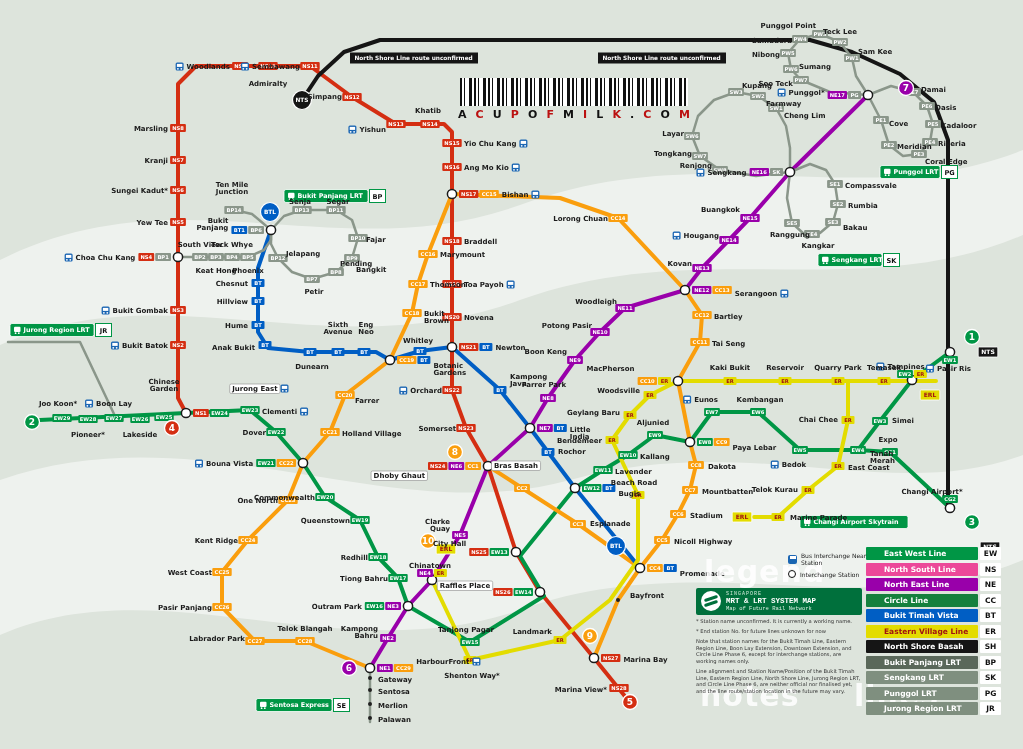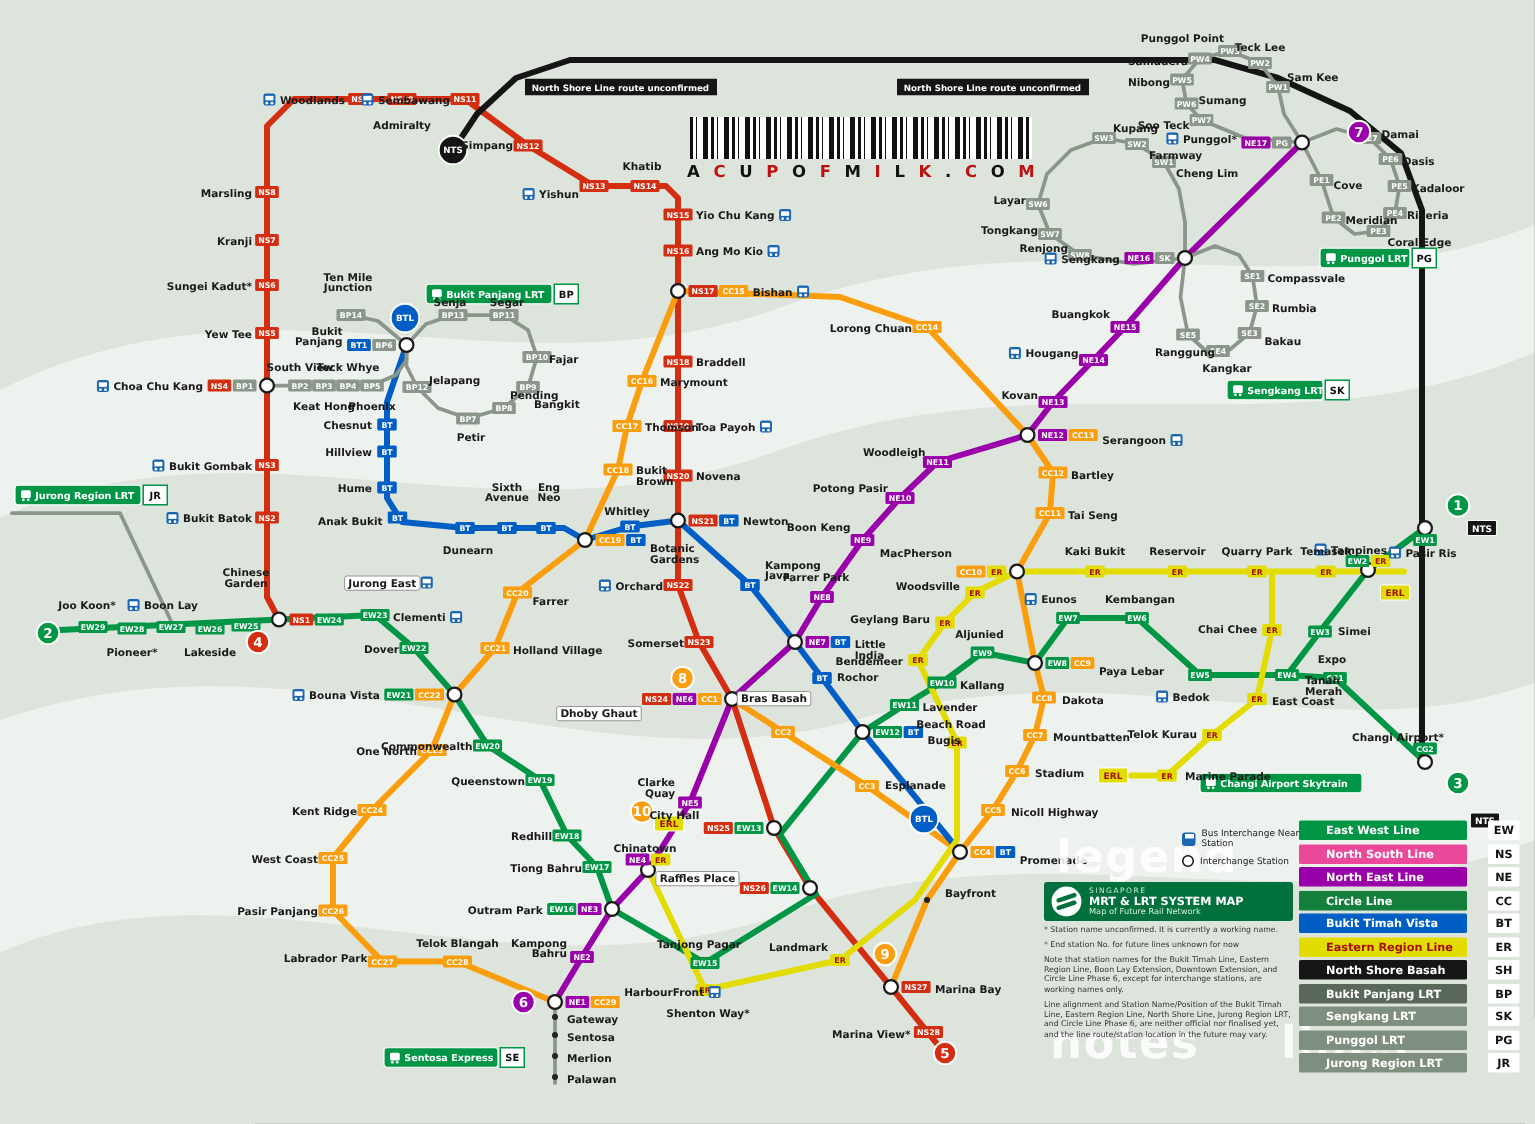--- a/index.html
+++ b/index.html
@@ -9,28 +9,28 @@
   #word-legend{left:704px;top:554px;}
   #word-notes{left:700px;top:678px;}
   #word-lines{left:854px;top:678px;}
   #barcode{position:absolute;left:460px;top:78px;width:228px;height:28px;z-index:4;
     background:repeating-linear-gradient(90deg,#111 0 2px,#fff 2px 4px,#111 4px 5px,#fff 5px 9px,#111 9px 12px,#fff 12px 14px);}
   #barcode-letters{position:absolute;left:458px;top:108px;width:232px;z-index:4;display:flex;justify-content:space-between;font-size:11px;font-weight:bold;}
   #barcode-letters span.a{color:#111;} #barcode-letters span.b{color:#bb1111;}
   #legend{position:absolute;left:866px;top:547px;width:150px;z-index:3;}
   .lg-row{display:flex;margin-bottom:2.5px;height:13px;}
   .lg-bar{width:112px;height:13px;font-size:7.5px;font-weight:bold;line-height:13px;padding-left:18px;box-sizing:border-box;border-radius:1px;}
-  .lg-code{width:21px;height:13px;margin-left:14px;background:#fff;color:#111;font-size:7.5px;font-weight:bold;line-height:13px;text-align:center;border-radius:1px;}
+  .lg-code{width:21px;height:13px;margin-left:2px;background:#fff;color:#111;font-size:7.5px;font-weight:bold;line-height:13px;text-align:center;border-radius:1px;}
   #legend-symbols{position:absolute;left:788px;top:552px;width:80px;z-index:3;font-size:6px;color:#222;}
   .sym-row{display:flex;align-items:center;margin-bottom:4px;}
   .sym-bus{width:9px;height:9px;background:#1b66b3;border-radius:2px;margin-right:4px;position:relative;flex:none;}
   .sym-bus:before{content:"";position:absolute;left:1.5px;top:1.5px;width:6px;height:3px;background:#fff;}
   .sym-int{width:8px;height:8px;background:#fff;border:1.6px solid #111;border-radius:50%;margin-right:4px;flex:none;box-sizing:border-box;}
   #notes-panel{position:absolute;left:696px;top:588px;width:166px;z-index:3;}
-  #brand-box{display:flex;align-items:flex-start;background:#00703c;border-radius:2px;padding:3px 5px;}
+  #brand-box{display:flex;align-items:flex-start;background:#00703c;border-radius:2px;padding:3px 5px;font-family:Liberation Mono, monospace;}
   #brand-logo{width:20px;height:20px;background:#fff;border-radius:50%;margin-right:5px;position:relative;flex:none;}
   #brand-logo:before{content:"";position:absolute;left:3px;top:6px;width:14px;height:3px;background:#00703c;border-radius:2px;transform:rotate(-18deg);}
   #brand-logo:after{content:"";position:absolute;left:3px;top:11px;width:14px;height:3px;background:#00703c;border-radius:2px;transform:rotate(-18deg);}
   .brand-top{font-size:5px;color:#cfe8d8;letter-spacing:1px;}
   .brand-title{font-size:7.5px;font-weight:bold;color:#fff;line-height:1.1;}
   .brand-sub{font-size:5.5px;color:#d8eee0;}
   #notes-bullets p{font-size:5.2px;line-height:1.3;color:#333;margin:3px 0;}
 </style>
 </head>
 <body>
@@ -1257,21 +1257,21 @@
         </div>
         <div class="lg-row">
           <div class="lg-bar" style="background: #15803d; color: rgb(255, 255, 255);">Circle Line</div>
           <div class="lg-code">CC</div>
         </div>
         <div class="lg-row">
           <div class="lg-bar" style="background: rgb(0, 94, 196); color: rgb(255, 255, 255);">Bukit Timah Vista</div>
           <div class="lg-code">BT</div>
         </div>
         <div class="lg-row">
-          <div class="lg-bar" style="background: rgb(227, 220, 0); color: rgb(161, 17, 17);">Eastern Region Line</div>
+          <div class="lg-bar" style="background: rgb(227, 220, 0); color: rgb(161, 17, 17);">Eastern Village Line</div>
           <div class="lg-code">ER</div>
         </div>
         <div class="lg-row">
           <div class="lg-bar" style="background: rgb(21, 21, 21); color: rgb(255, 255, 255);">North Shore Basah</div>
           <div class="lg-code">SH</div>
         </div>
         <div class="lg-row">
           <div class="lg-bar" style="background: rgb(90, 104, 90); color: rgb(255, 255, 255);">Bukit Panjang LRT</div>
           <div class="lg-code">BP</div>
         </div>

